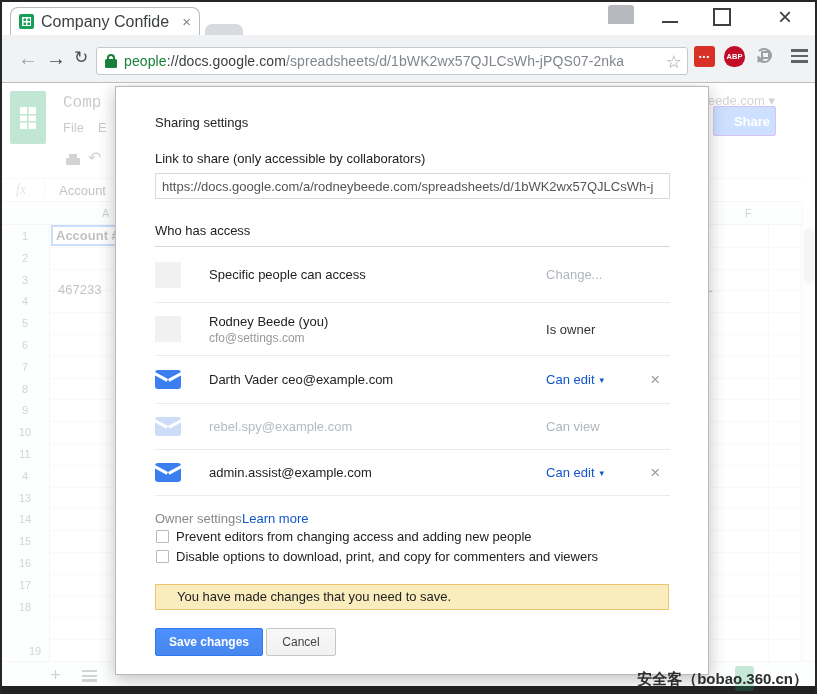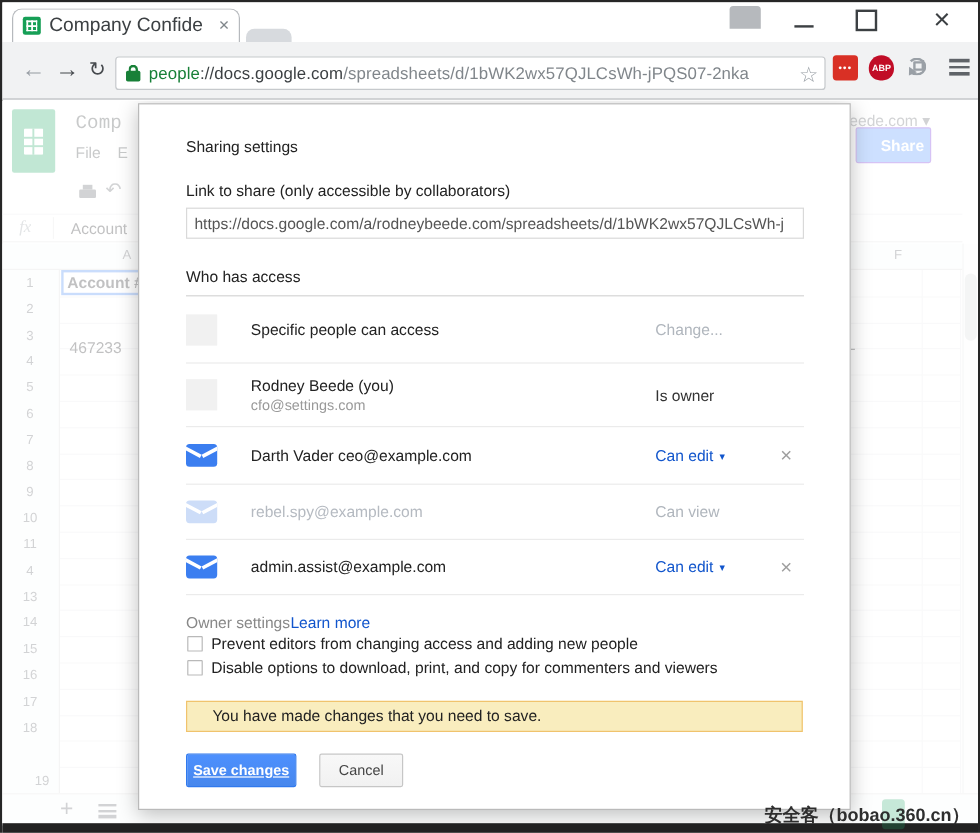--- a/index.html
+++ b/index.html
@@ -134,22 +134,22 @@
   .dd-arrow { display:inline-block; margin-left:5px; font-size:9px; color:#1155cc; vertical-align:1px; }
   .acc-x { width:30px; text-align:center; font-size:17px; color:#9e9e9e; cursor:pointer; }
   .owner-lbl { position:absolute; left:39px; top:424px; font-size:13px; color:#888; }
   .learn-more { position:absolute; left:126px; top:424px; font-size:13px; color:#1155cc; cursor:pointer; }
   .chk-row { position:absolute; left:40px; display:flex; align-items:center; gap:7px; font-size:13px; color:#222; }
   .chk { width:13px; height:13px; border:1px solid #b9b9b9; border-radius:1px; background:#fff; flex:0 0 auto; }
   .warnbox { position:absolute; left:39px; top:497px; width:514px; height:26px; background:#f9edbe;
     border:1px solid #f0c36d; font-size:13px; color:#222; line-height:24px; padding-left:21px; }
   .btn { position:absolute; top:541px; height:28px; border-radius:2px; font-family:"Liberation Sans", sans-serif;
     font-size:12px; display:flex; align-items:center; justify-content:center; cursor:pointer; }
-  .btn-save { left:39px; width:92px; background:linear-gradient(#4d90fe,#4787ed); border:1px solid #3079ed;
-    color:#fff; font-weight:bold;text-decoration:underline; }
+  .btn-save { left:39px; width:108px; background:linear-gradient(#4d90fe,#4787ed); border:1px solid #3079ed;
+    color:#fff; font-weight:bold; }
   .btn-cancel { left:150px; width:70px; background:linear-gradient(#f8f8f8,#f1f1f1); border:1px solid #c6c6c6; color:#444; }
 
   
   .wm-green { position:absolute; left:733px; top:664px; width:19px; height:25px; background:rgba(35,168,102,.25);
     border-radius:3px; z-index:61; }
   .watermark { position:absolute; right:7px; top:668px; font-size:15px; font-weight:bold; color:#2e2e2e; z-index:62; }
 </style>
 </head>
 <body>
 

